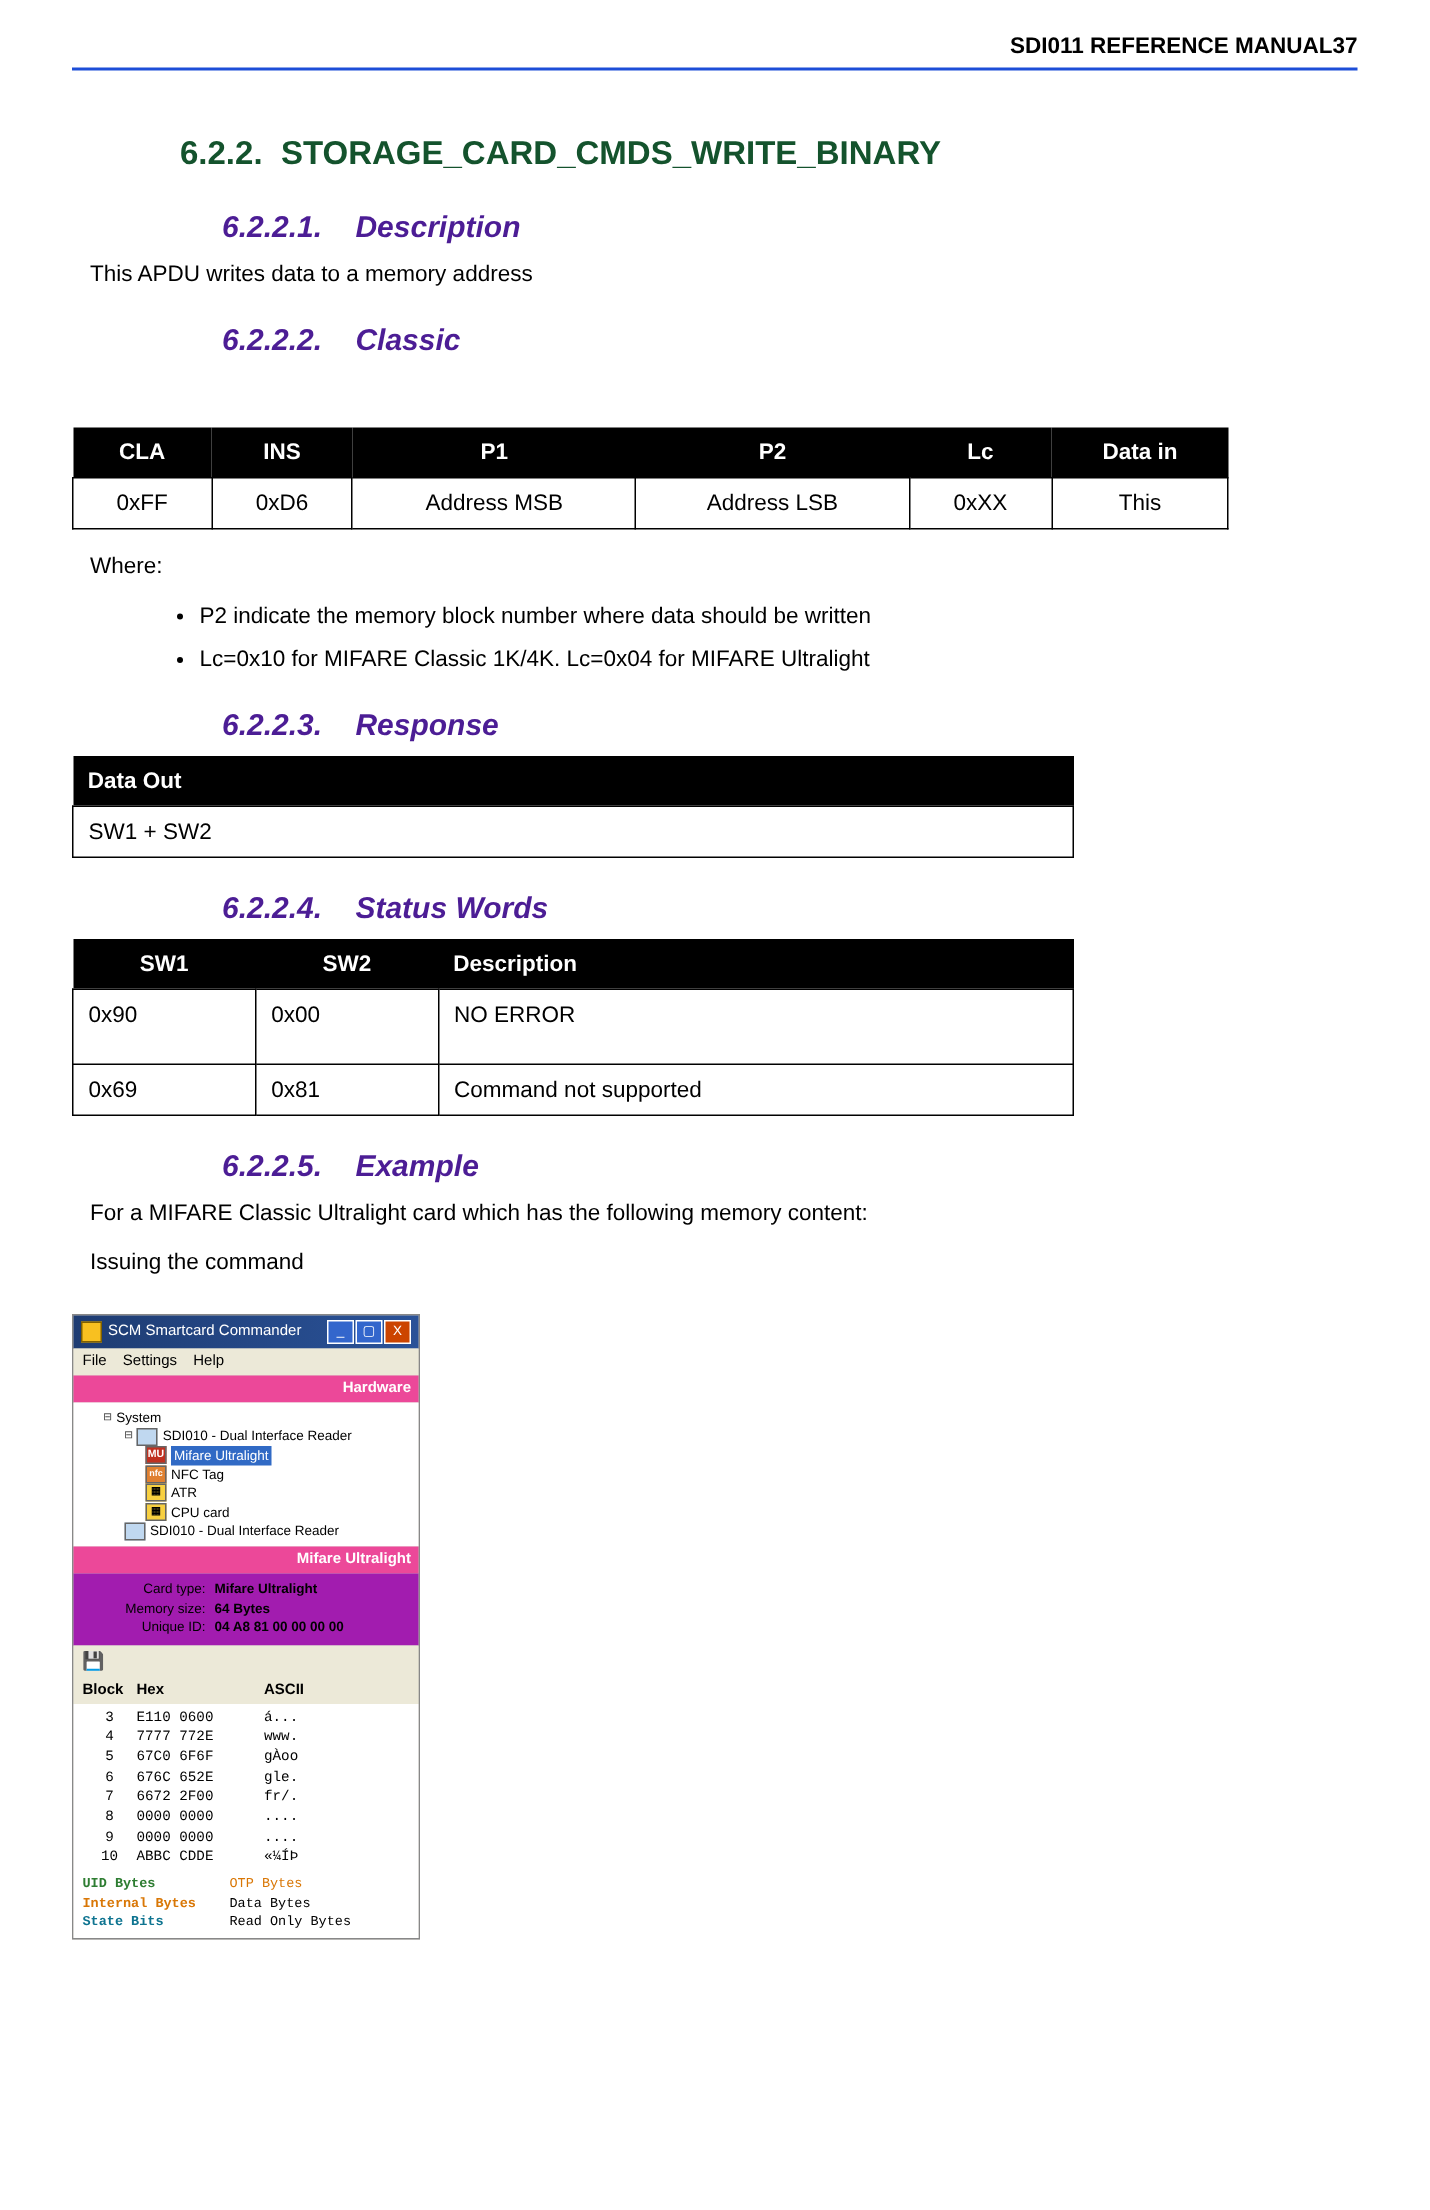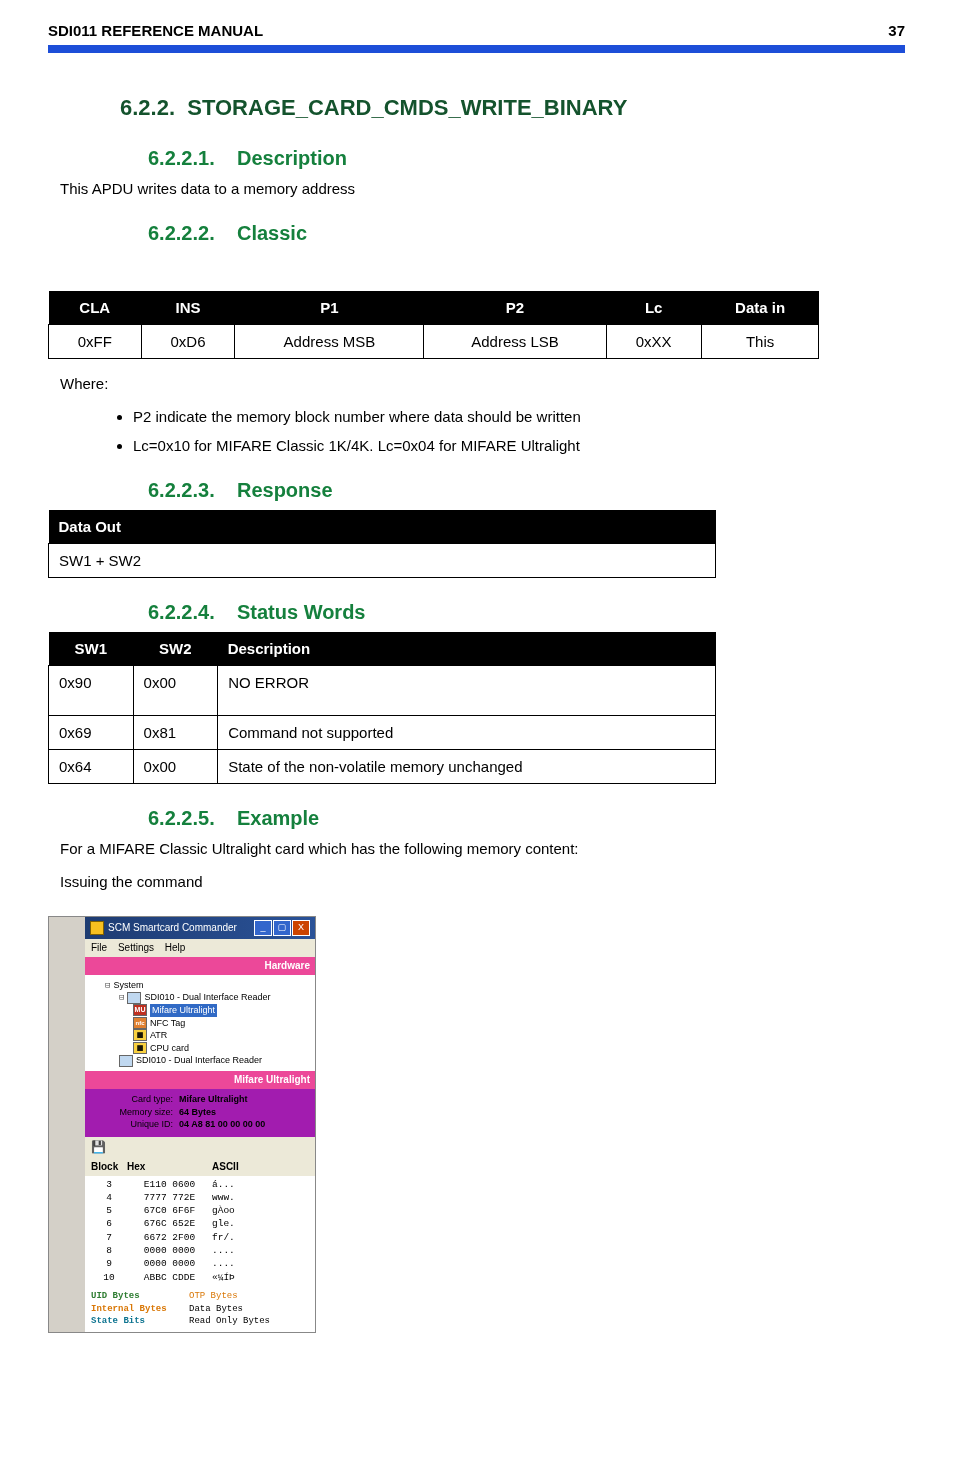--- a/index.html
+++ b/index.html
@@ -5,40 +5,41 @@
     body {
       font-family: Arial, sans-serif;
       max-width: 953px;
       margin: 0 auto;
       padding: 20px 48px;
       color: #000;
       font-size: 15px;
       line-height: 1.4;
     }
     .header-bar {
-      border-bottom: 8px solid #1d4ed8;
+      border-bottom: 2px solid #1d4ed8;
       display: flex;
-      justify-content: space-between;
+      justify-content: flex-end;
       font-weight: bold;
       padding-bottom: 4px;
       margin-bottom: 40px;
     }
     .header-left { font-variant: small-caps; }
     .header-right { }
     h2 {
       color: #14532d;
       font-size: 22px;
       font-weight: bold;
       margin: 30px 0 10px 72px;
     }
     h3 {
-      color: #15803d;
+      color: #4c1d95;
       font-size: 20px;
       font-weight: bold;
       margin: 20px 0 6px 100px;
+      font-style: italic;
     }
     .body-text {
       margin: 4px 0 12px 12px;
     }
     ul {
       margin: 8px 0 12px 55px;
       padding-left: 30px;
     }
     li {
       margin: 8px 0;
@@ -64,21 +65,20 @@
     td.center { text-align: center; }
     table.wide { width: 90%; margin-top: 44px; }
     table.narrow { width: 78%; }
     .screenshot {
       border: 1px solid #888;
       width: 230px;
       background: #d4d0c8;
       font-family: Tahoma, sans-serif;
       font-size: 10px;
       margin-top: 24px;
-      padding-left: 36px;
     }
     .titlebar {
       background: linear-gradient(to right, #1e3c72, #2a5298);
       color: #fff;
       padding: 3px 5px;
       display: flex;
       align-items: center;
       justify-content: space-between;
     }
     .titlebar-left { display: flex; align-items: center; gap: 4px; }
@@ -134,21 +134,21 @@
     .info-block .label { display: inline-block; width: 68px; text-align: right; padding-right: 6px; }
     .info-block .val { font-weight: bold; }
     .toolbar { background: #ece9d8; padding: 2px 6px; }
     .disk-icon { color: #2a7a2a; font-size: 12px; }
     .hex-header { background: #ece9d8; padding: 2px 6px; font-weight: bold; display: flex; }
     .hex-header span:nth-child(1){ width: 36px;}
     .hex-header span:nth-child(2){ width: 85px;}
     .hex-body { background: #fff; padding: 2px 6px; font-family: "Courier New", monospace; font-size: 9.5px; }
     .hex-row { display: flex; white-space: pre; }
     .hex-row span:nth-child(1){ width: 36px; text-align: center;}
-    .hex-row span:nth-child(2){ width: 85px; text-align: center;}
+    .hex-row span:nth-child(2){ width: 85px;}
     .hex-row span:nth-child(3){ }
     .legend { background: #fff; padding: 4px 6px; font-family: "Courier New", monospace; font-size: 9px; }
     .legend-row span:first-child { display: inline-block; width: 98px; font-weight: bold; }
     .c-green { color: #2e7d32; }
     .c-orange { color: #d97706; }
     .c-teal { color: #0e7490; }
   </style>
 </head>
 <body>
 
@@ -227,25 +227,20 @@
   <tr>
     <td>0x90</td>
     <td>0x00</td>
     <td style="padding-bottom:22px">NO ERROR</td>
   </tr>
   <tr>
     <td>0x69</td>
     <td>0x81</td>
     <td>Command not supported</td>
   </tr>
-  <tr>
-    <td>0x64</td>
-    <td>0x00</td>
-    <td>State of the non-volatile memory unchanged</td>
-  </tr>
 </tbody>
   </table>
 
 <h3>
   <span>6.2.2.5.</span>&nbsp;&nbsp;&nbsp;
   <span>Example</span>
 </h3>
 <p class="body-text">For a MIFARE Classic Ultralight card which has the following memory content:</p>
 <p class="body-text">Issuing the command</p>
 

